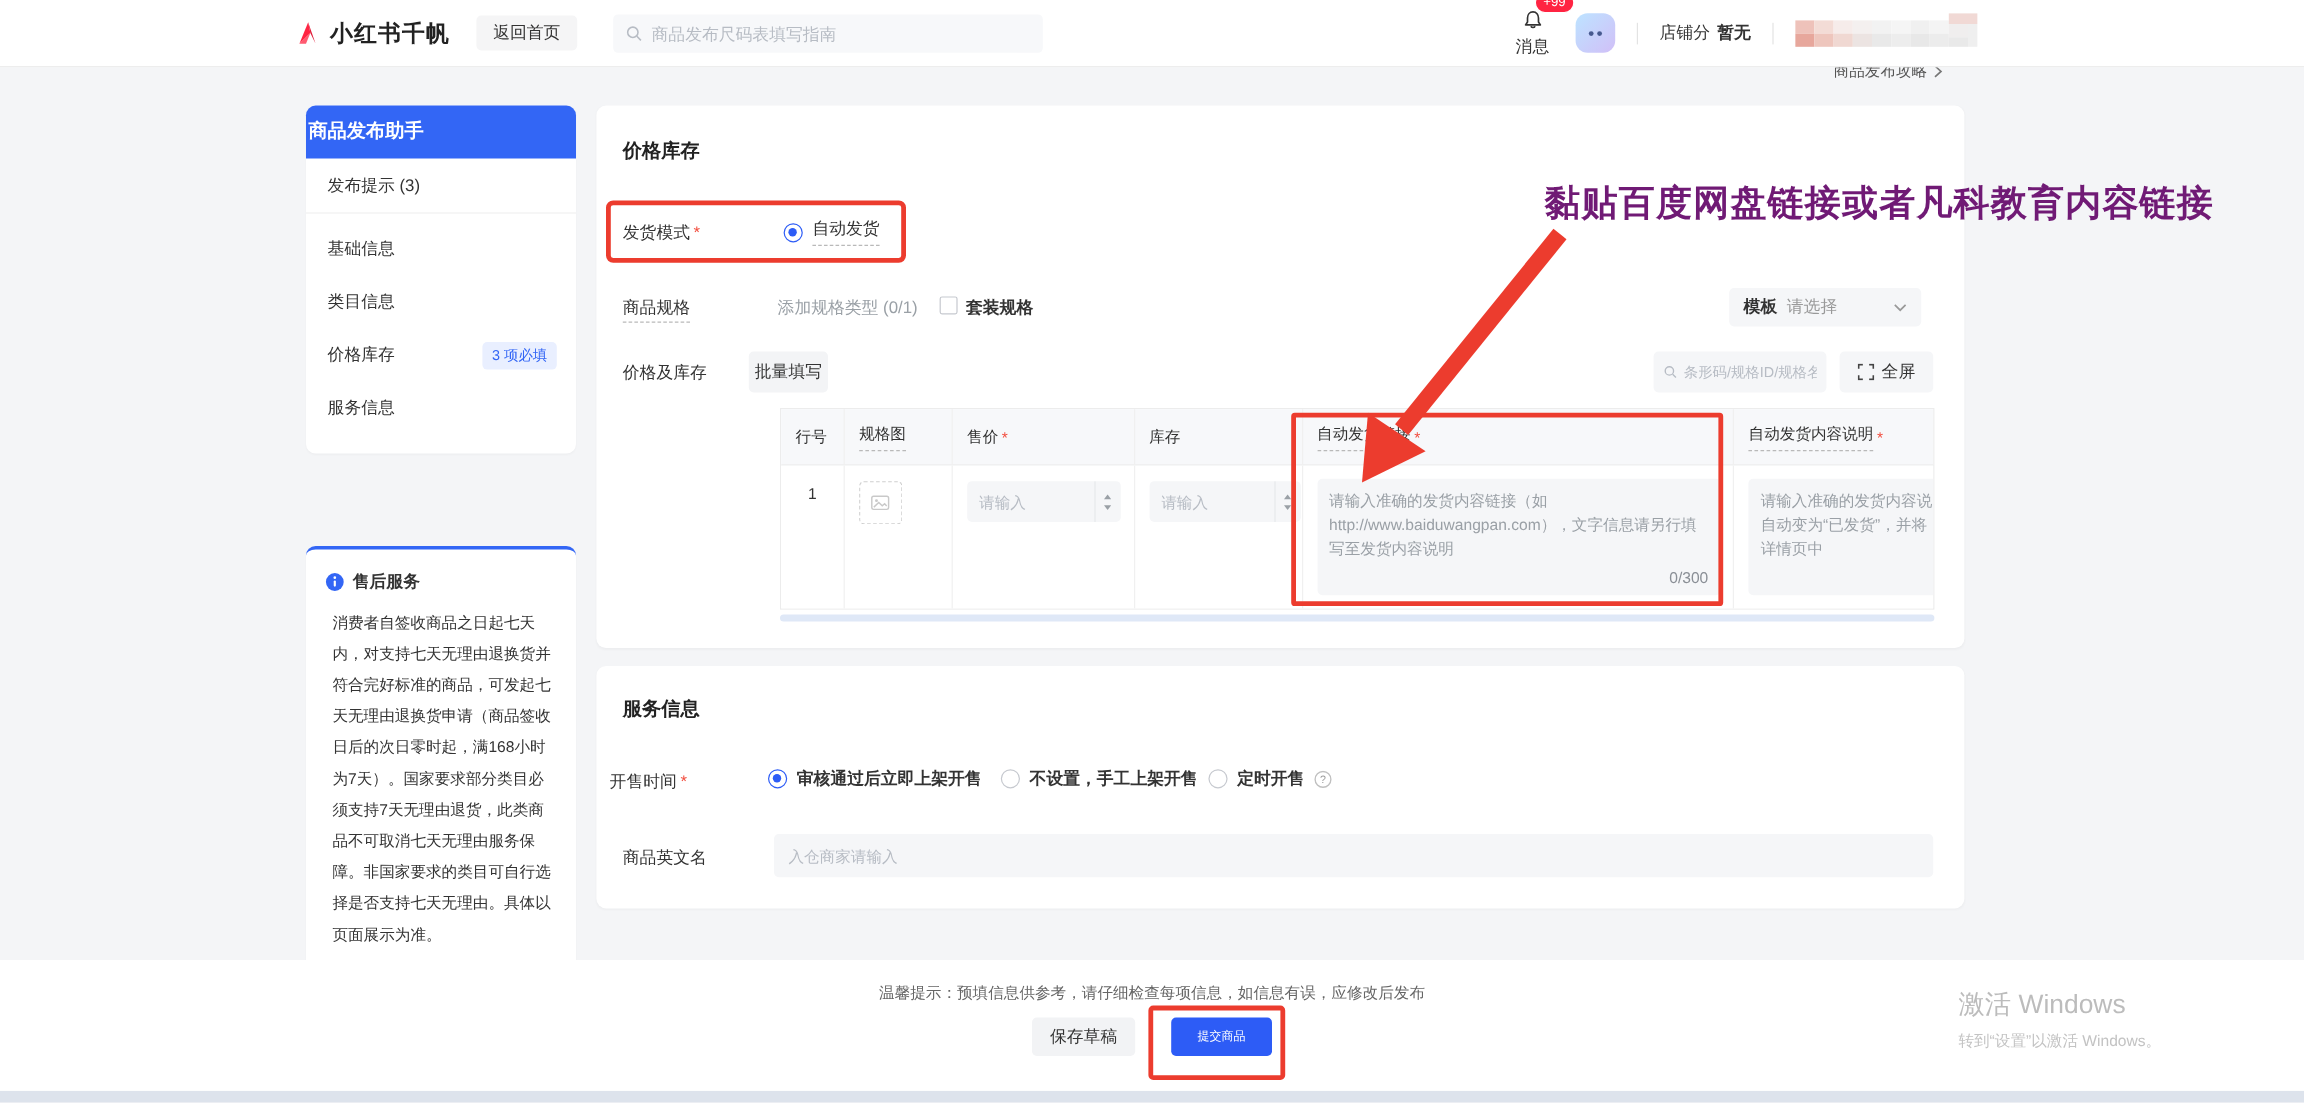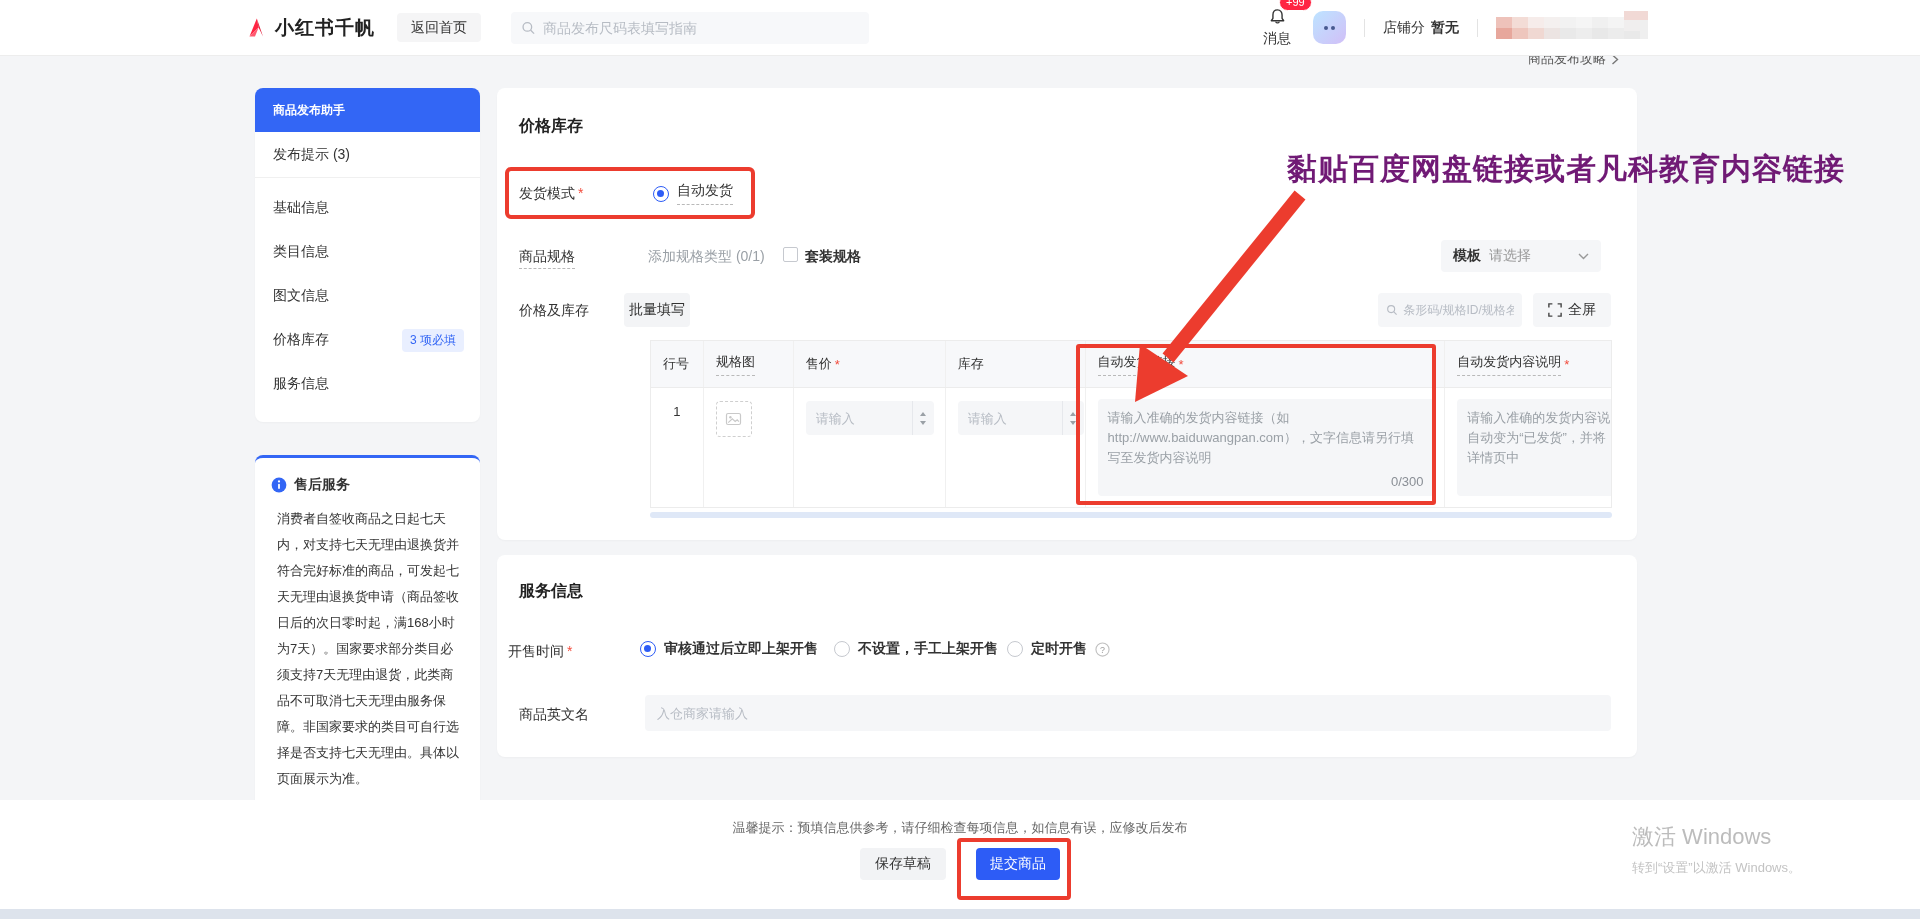--- a/index.html
+++ b/index.html
@@ -32,21 +32,21 @@
   .shopscore b { font-weight:bold; }
   .mosaic { cursor:pointer; }
 
   .guide { position:absolute; left:1528px; top:50px; font-size:13px; color:#555; display:flex;
            align-items:center; gap:5px; cursor:pointer; text-decoration:none; z-index:4; }
 
   
   .side-card1 { position:absolute; left:255px; top:88px; width:225px; background:#fff;
                 border-radius:8px; padding-bottom:16px; box-shadow:0 1px 2px rgba(0,0,0,.03); }
   .side-head { height:44px; background:#3366f5; border-radius:8px 8px 0 0; color:#fff;
-               font-size:12px; font-weight:bold; line-height:44px; padding-left:18px; }
+               font-size:16px; font-weight:bold; line-height:44px; padding-left:2px; }
   .side-item { height:44px; display:flex; align-items:center; padding-left:18px; font-size:14px;
                color:#333; cursor:pointer; }
   .side-item.first { height:46px; border-bottom:1px solid #f0f0f0; margin-bottom:8px; }
   .side-badge { margin-left:auto; margin-right:16px; background:#e9efff; color:#3366f5;
                 font-size:12px; padding:3px 8px; border-radius:4px; white-space:nowrap; }
   .side-card2 { position:absolute; left:255px; top:455px; width:225px; background:#fff;
                 border-radius:8px; border-top:3px solid #3366f5; padding:18px 16px 20px;
                 box-shadow:0 1px 2px rgba(0,0,0,.03); }
   .as-title { display:flex; align-items:center; gap:7px; font-size:14px; font-weight:bold; color:#333; }
   .as-body { margin-top:12px; padding-left:6px; font-size:13px; color:#333; line-height:26px; }
@@ -125,21 +125,21 @@
                border-radius:4px; border:none; outline:none; padding:0 12px; font-size:13px; color:#333;
                font-family:inherit; }
   .eng-input::placeholder { color:#b7bcc4; }
 
   
   .footer { position:absolute; left:0; top:800px; width:1920px; height:109px; background:#fff; z-index:3; }
   .tip { text-align:center; padding-top:19px; font-size:13px; color:#666; }
   .btnrow { position:absolute; left:0; top:48px; width:100%; display:flex; justify-content:center; gap:20px; }
   .save-btn { width:86px; height:32px; background:#f2f3f5; border:none; border-radius:4px; font-size:14px;
               color:#333; font-family:inherit; cursor:pointer; }
-  .submit-btn { width:84px; height:32px; background:#2d5cf6; border:none; border-radius:4px; font-size:14px;
+  .submit-btn { width:84px; height:32px; background:#2d5cf6; border:none; border-radius:4px; font-size:10px;
                 color:#fff; font-family:inherit; cursor:pointer;margin-left:10px; }
   .bstrip { position:absolute; left:0; top:909px; width:1920px; height:10px; background:#dde3ec; }
 
   
   .red-note { position:absolute; left:1287px; top:149px; font-size:30px; font-weight:bold; color:#701a75;
               letter-spacing:1px; z-index:6; white-space:nowrap; }
   .rbox { position:absolute; border:4px solid #ec3c2e; z-index:6; pointer-events:none; }
   .rbox1 { left:505px; top:167px; width:250px; height:52px; border-radius:6px; }
   .rbox2 { left:1076px; top:344px; width:360px; height:161px; border-radius:3px; }
   .rbox3 { left:957px; top:838px; width:114px; height:62px; border-radius:4px; }
@@ -228,23 +228,20 @@
     <div class="side-item first">
       <span>发布提示 (3)</span>
     </div>
     <div class="side-item">
       <span>基础信息</span>
     </div>
     <div class="side-item">
       <span>类目信息</span>
     </div>
     <div class="side-item">
-      <span>图文信息</span>
-    </div>
-    <div class="side-item">
       <span>价格库存</span>
       <span class="side-badge">3 项必填</span>
     </div>
     <div class="side-item">
       <span>服务信息</span>
     </div>
   </nav>
 
   <aside class="side-card2">
     <div class="as-title">

